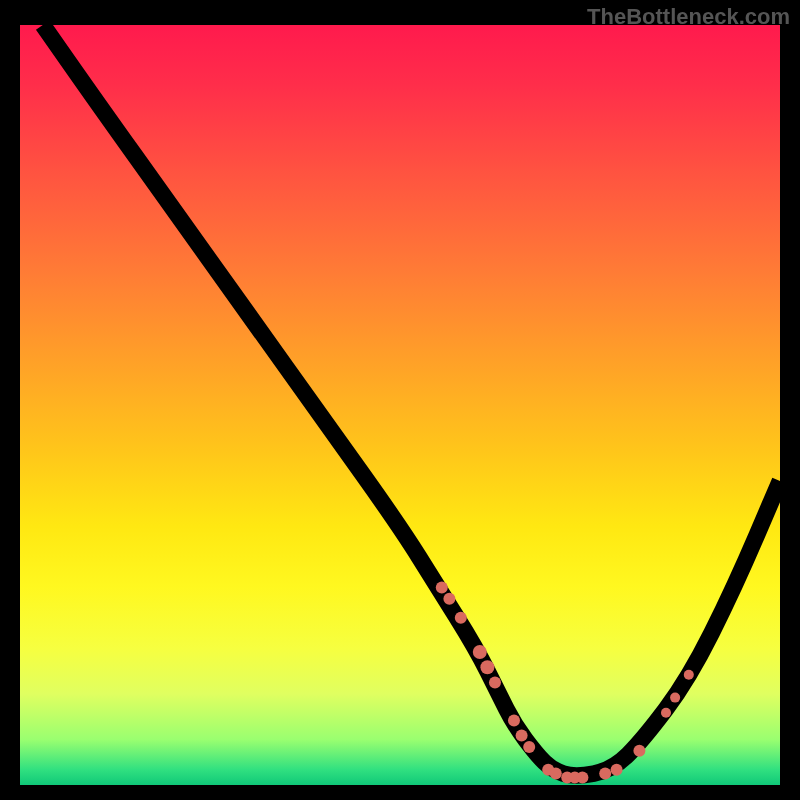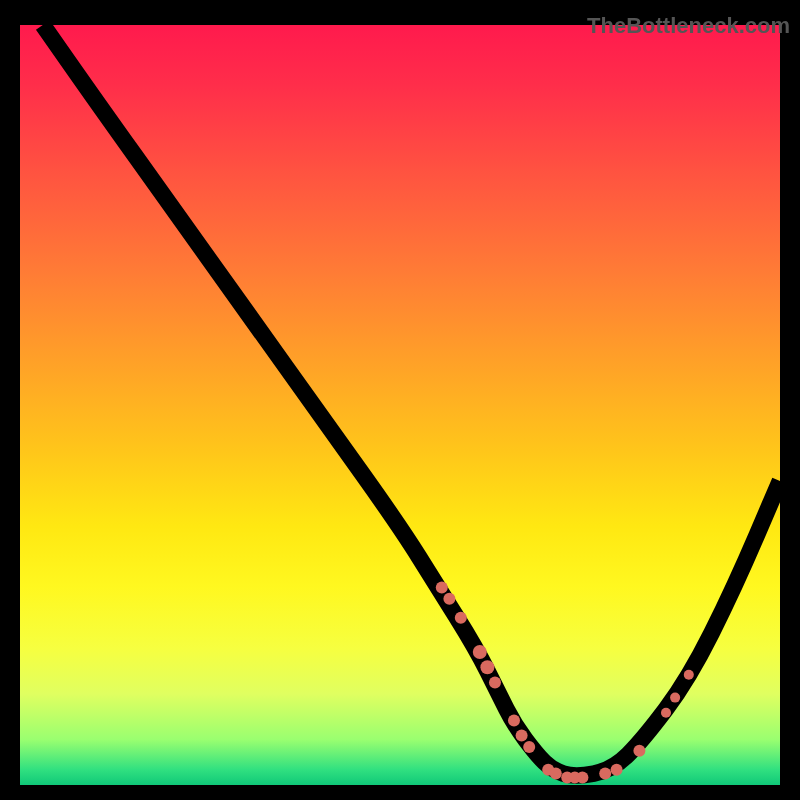--- a/index.html
+++ b/index.html
@@ -6,21 +6,21 @@
   body {
     width: 800px;
     height: 800px;
     background: #000;
     position: relative;
     font-family: Arial, sans-serif;
     overflow: hidden;
   }
   .watermark {
     position: absolute;
-    top: 13px;
+    top: 4px;
     right: 10px;
     color: #555;
     font-size: 22px;
     font-weight: bold;
     z-index: 10;
   }
   .plot-area {
     position: absolute;
     left: 20px;
     top: 25px;

